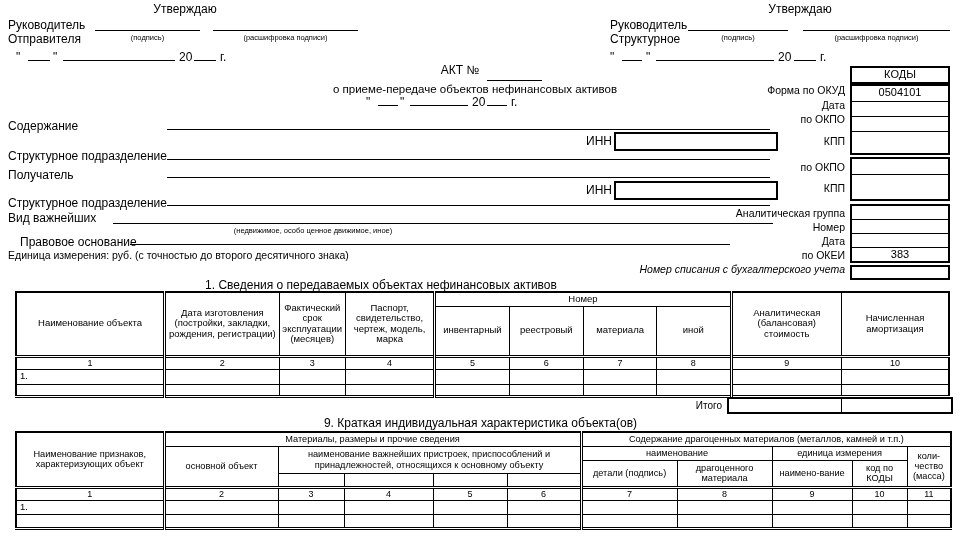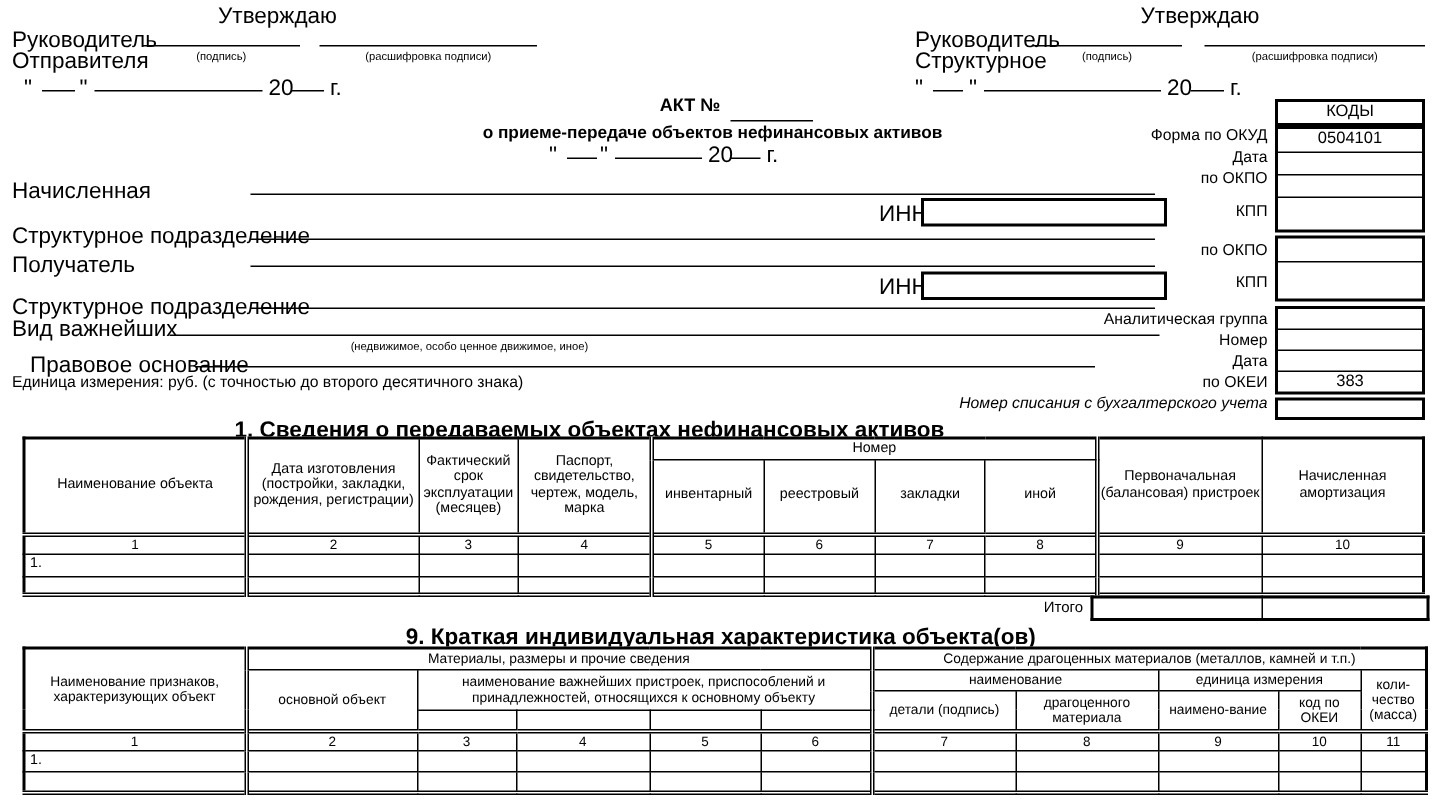--- a/index.html
+++ b/index.html
@@ -1,21 +1,21 @@
 <!DOCTYPE html>
 <html><head>
 <meta charset="utf-8">
 <style>
   html,body{margin:0;padding:0}
   body{width:961px;height:540px;position:relative;background:#fff;color:#000;
        font-family:"Liberation Sans",sans-serif;overflow:hidden}
-  .lbl{position:absolute;font-size:15px;white-space:nowrap;line-height:1.1}
+  .lbl{position:absolute;font-size:12px;white-space:nowrap;line-height:1.1}
   .sm{font-size:7.5px;white-space:nowrap}
   .ctr{text-align:center}
-  .b{font-weight:bold}
+  .b{font-weight:normal}
   .it{font-style:italic}
   .ln{position:absolute;height:0;border-bottom:1px solid #000}
   .bx{position:absolute;border:2px solid #000;box-sizing:border-box;background:#fff}
   .rlab{position:absolute;font-size:10.5px;text-align:right;white-space:nowrap;line-height:1.1}
   .crow{border-bottom:1px solid #000;text-align:center;font-size:11px;line-height:1.2;overflow:hidden}
   .crow:last-child{border-bottom:none}
   table{border-collapse:collapse;table-layout:fixed;position:absolute;background:#fff}
   td{border:1px solid #000;text-align:center;vertical-align:middle;padding:0 1px;
      line-height:1.12;overflow:hidden}
   .t1{left:15px;top:291px;width:935px;font-size:9.5px;border:2px solid #000;border-bottom:3px double #000}
@@ -97,40 +97,40 @@
   <div class="crow" style="height:24px"></div>
 </div>
 <div class="bx" style="left:850px;top:204px;width:100px;height:59px">
   <div class="crow" style="height:13px"></div>
   <div class="crow" style="height:13px"></div>
   <div class="crow" style="height:13px"></div>
   <div class="crow" style="height:14px">383</div>
 </div>
 <div class="bx" style="left:850px;top:265px;width:100px;height:15px"></div>
 
-<div class="lbl" style="left:8px;top:120px">Начисленная</div>
+<div class="lbl" style="left:8px;top:120px">Содержание</div>
 <div class="ln" style="left:167px;top:129px;width:603px"></div>
 <div class="lbl" style="left:586px;top:135px">ИНН</div>
 <div class="bx" style="left:614px;top:132px;width:164px;height:19px"></div>
 <div class="lbl" style="left:8px;top:150px">Структурное подразделение</div>
 <div class="ln" style="left:167px;top:159px;width:603px"></div>
 <div class="lbl" style="left:8px;top:169px">Получатель</div>
 <div class="ln" style="left:167px;top:177px;width:603px"></div>
 <div class="lbl" style="left:586px;top:184px">ИНН</div>
 <div class="bx" style="left:614px;top:181px;width:164px;height:19px"></div>
 <div class="lbl" style="left:8px;top:197px">Структурное подразделение</div>
 <div class="ln" style="left:167px;top:205px;width:603px"></div>
 <div class="lbl" style="left:8px;top:212px">Вид важнейших</div>
 <div class="ln" style="left:113px;top:223px;width:660px"></div>
 <div class="sm ctr" style="position:absolute;left:113px;top:226px;width:400px">(недвижимое, особо ценное движимое, иное)</div>
 <div class="lbl" style="left:20px;top:236px">Правовое основание</div>
 <div class="ln" style="left:130px;top:244px;width:600px"></div>
 <div class="lbl" style="left:8px;top:250px;font-size:10.5px">Единица измерения: руб. (с точностью до второго десятичного знака)</div>
 
-<div class="lbl ctr b" style="left:12px;top:279px;width:762px">1. Сведения о передаваемых объектах нефинансовых активов</div>
+<div class="lbl ctr b" style="left:0;top:279px;width:762px">1. Сведения о передаваемых объектах нефинансовых активов</div>
 
 <table class="t1">
   <colgroup>
     <col style="width:148px">
       <col style="width:114px">
       <col style="width:66px">
       <col style="width:89px">
     <col style="width:74px">
       <col style="width:74px">
       <col style="width:73px">
@@ -138,27 +138,27 @@
     <col style="width:110px">
       <col style="width:107px">
   </colgroup>
   <tbody>
       <tr style="height:14px">
     <td rowspan="2">Наименование объекта</td>
     <td rowspan="2" class="dl">Дата изготовления (постройки, закладки, рождения, регистрации)</td>
     <td rowspan="2">Фактический срок эксплуатации (месяцев)</td>
     <td rowspan="2">Паспорт, свидетельство, чертеж, модель, марка</td>
     <td colspan="4" class="dl">Номер</td>
-    <td rowspan="2" class="dl">Первоначальная (балансовая) пристроек</td>
+    <td rowspan="2" class="dl">Аналитическая (балансовая) стоимость</td>
     <td rowspan="2">Начисленная амортизация</td>
   </tr>
   <tr style="height:50px">
     <td class="dl">инвентарный</td>
     <td>реестровый</td>
-    <td>закладки</td>
+    <td>материала</td>
     <td>иной</td>
   </tr>
   <tr style="height:13px" class="num">
     <td class="dt">1</td>
     <td class="dt dl">2</td>
     <td class="dt">3</td>
     <td class="dt">4</td>
     <td class="dt dl">5</td>
     <td class="dt">6</td>
     <td class="dt">7</td>
@@ -229,21 +229,21 @@
     <td rowspan="3" class="dl">основной объект</td>
     <td colspan="4" rowspan="2">наименование важнейших пристроек, приспособлений и принадлежностей, относящихся к основному объекту</td>
     <td colspan="2" class="dl">наименование</td>
     <td colspan="2">единица измерения</td>
     <td rowspan="3">коли-чество (масса)</td>
   </tr>
   <tr style="height:13px">
     <td rowspan="2" class="dl">детали (подпись)</td>
     <td rowspan="2">драгоценного материала</td>
     <td rowspan="2">наимено-вание</td>
-    <td rowspan="2">код по ОКЕИ</td>
+    <td rowspan="2">код по КОДЫ</td>
   </tr>
   <tr style="height:14px">
     <td></td>
         <td></td>
     <td></td>
         <td></td>
   </tr>
   <tr style="height:13px" class="num">
     <td class="dt">1</td>
     <td class="dt dl">2</td>

